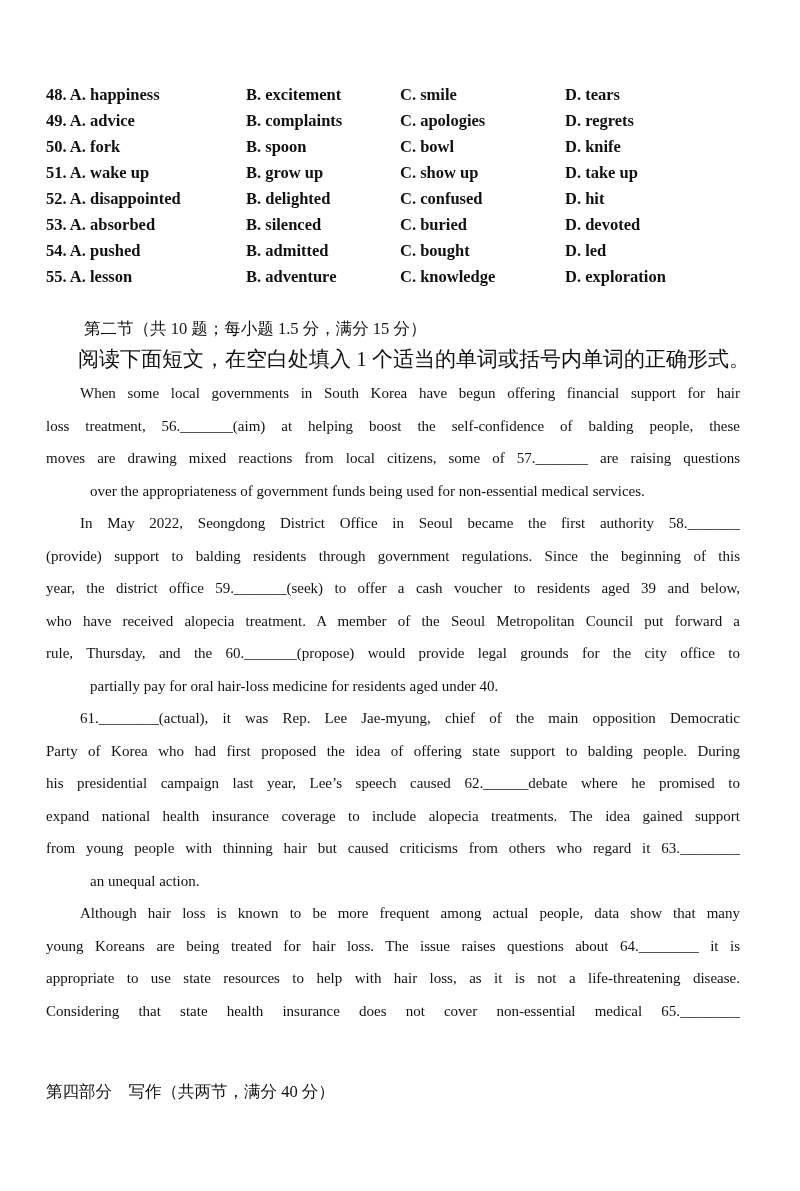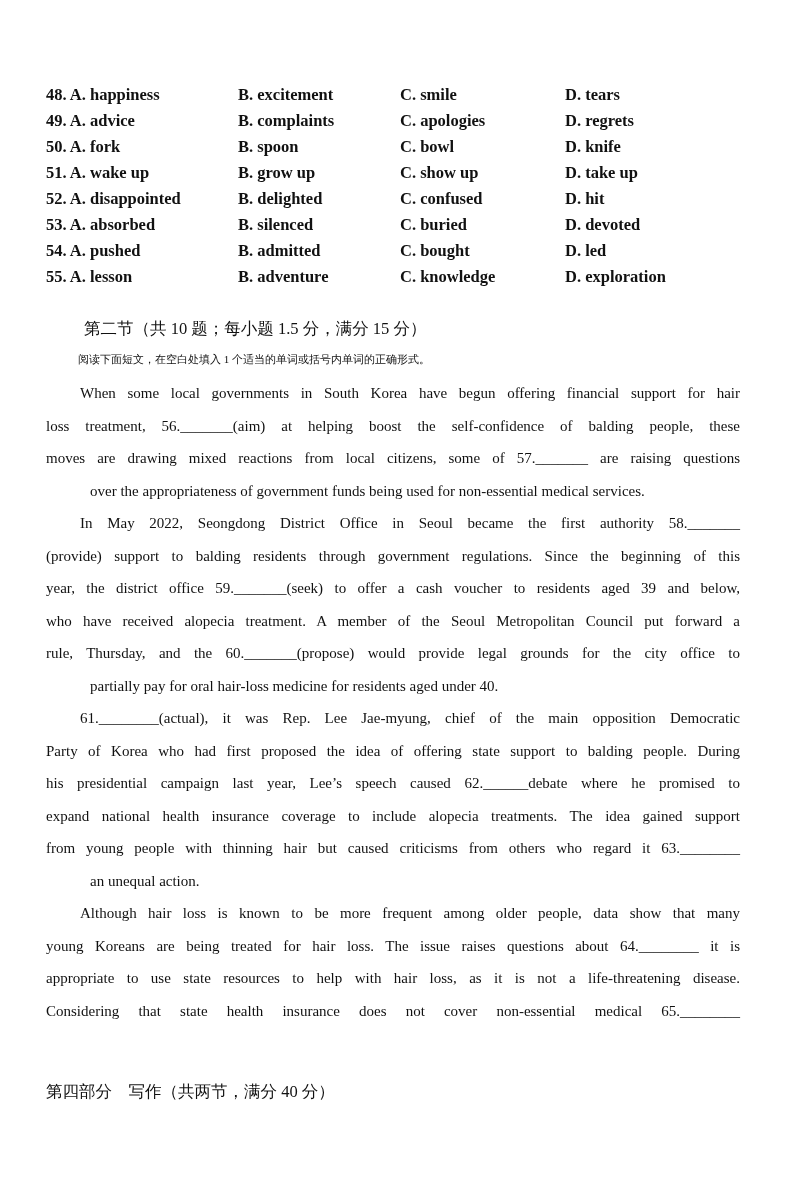--- a/index.html
+++ b/index.html
@@ -1,22 +1,22 @@
 <!DOCTYPE html>
 <html><head>
 <meta charset="utf-8">
 <style>
   html, body { margin:0; padding:0; background:#ffffff; }
   body { width:800px; height:1191px; position:relative; overflow:hidden; color:#111; font-family:"Liberation Serif","DejaVu Serif",serif; }
   .opts { position:absolute; left:46px; top:84px; width:720px;font-weight:bold; }
   .opt-row { position:relative; height:26px; font-size:16.5px; line-height:22px; }
   .opt-row span { position:absolute; top:0; white-space:nowrap; }
-  .c0 { left:0; } .c1 { left:192px; } .c2 { left:354px; } .c3 { left:519px; }
+  .c0 { left:0; } .c1 { left:200px; } .c2 { left:354px; } .c3 { left:519px; }
   .sec { position:absolute; left:46px; font-size:16.5px; line-height:22px; white-space:nowrap; }
-  .instr { position:absolute; left:78px; top:348px; font-size:11px; line-height:22px; white-space:nowrap; }
+  .instr { position:absolute; left:78px; top:348px; font-size:21px; line-height:22px; white-space:nowrap; }
   .para { position:absolute; left:46px; width:694px; font-size:15px; line-height:32.6px; text-align:justify; text-indent:34px; }
   .para .l { display:block; text-align:justify; text-align-last:justify; white-space:nowrap; }
   .para .l.last { text-align-last:left;margin-left:44px; }
   .para .l.first { padding-left:34px; }
   .para { text-indent:0; }
 </style>
 </head>
 <body>
 
 <div class="opts" id="opts">
@@ -89,19 +89,19 @@
   </div>
 <div class="para" style="top:702px;">
     <span class="l first">61.________(actual), it was Rep. Lee Jae-myung, chief of the main opposition Democratic</span>
     <span class="l">Party of Korea who had first proposed the idea of offering state support to balding people. During</span>
     <span class="l">his presidential campaign last year, Lee’s speech caused 62.______debate where he promised to</span>
     <span class="l">expand national health insurance coverage to include alopecia treatments. The idea gained support</span>
     <span class="l">from young people with thinning hair but caused criticisms from others who regard it 63.________</span>
     <span class="l last">an unequal action.</span>
   </div>
 <div class="para" style="top:897px;">
-    <span class="l first">Although hair loss is known to be more frequent among older people, data show that many</span>
+    <span class="l first">Although hair loss is known to be more frequent among actual people, data show that many</span>
     <span class="l">young Koreans are being treated for hair loss. The issue raises questions about 64.________ it is</span>
     <span class="l">appropriate to use state resources to help with hair loss, as it is not a life-threatening disease.</span>
     <span class="l">Considering that state health insurance does not cover non-essential medical 65.________</span>
   </div>
 
 <div class="sec" style="top:1081px;">第四部分　写作（共两节，满分 40 分）</div>
 
 </body></html>

